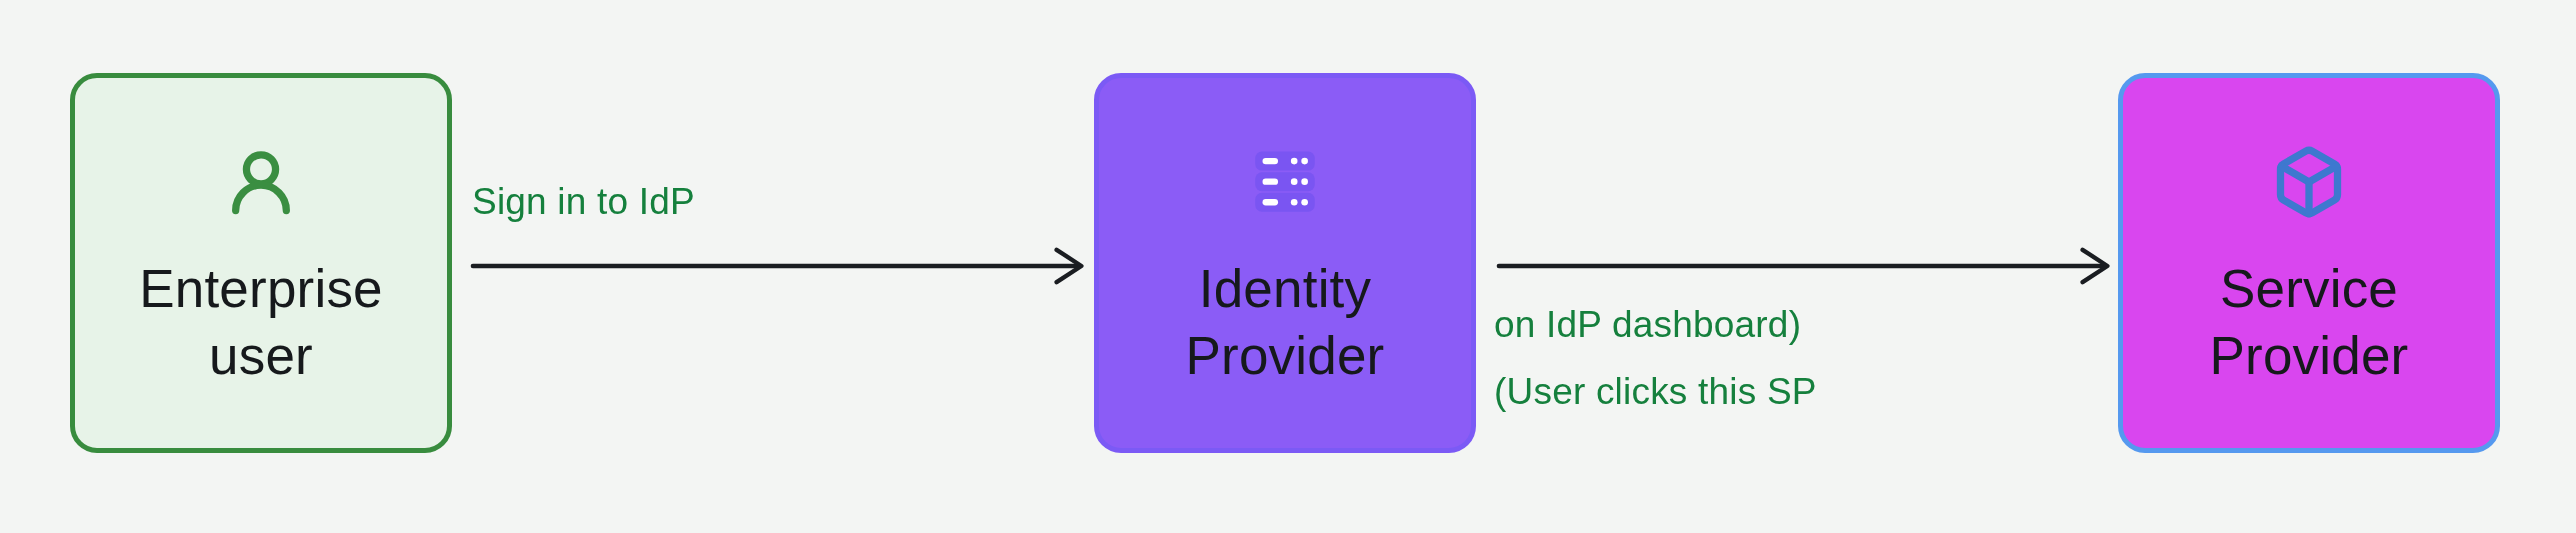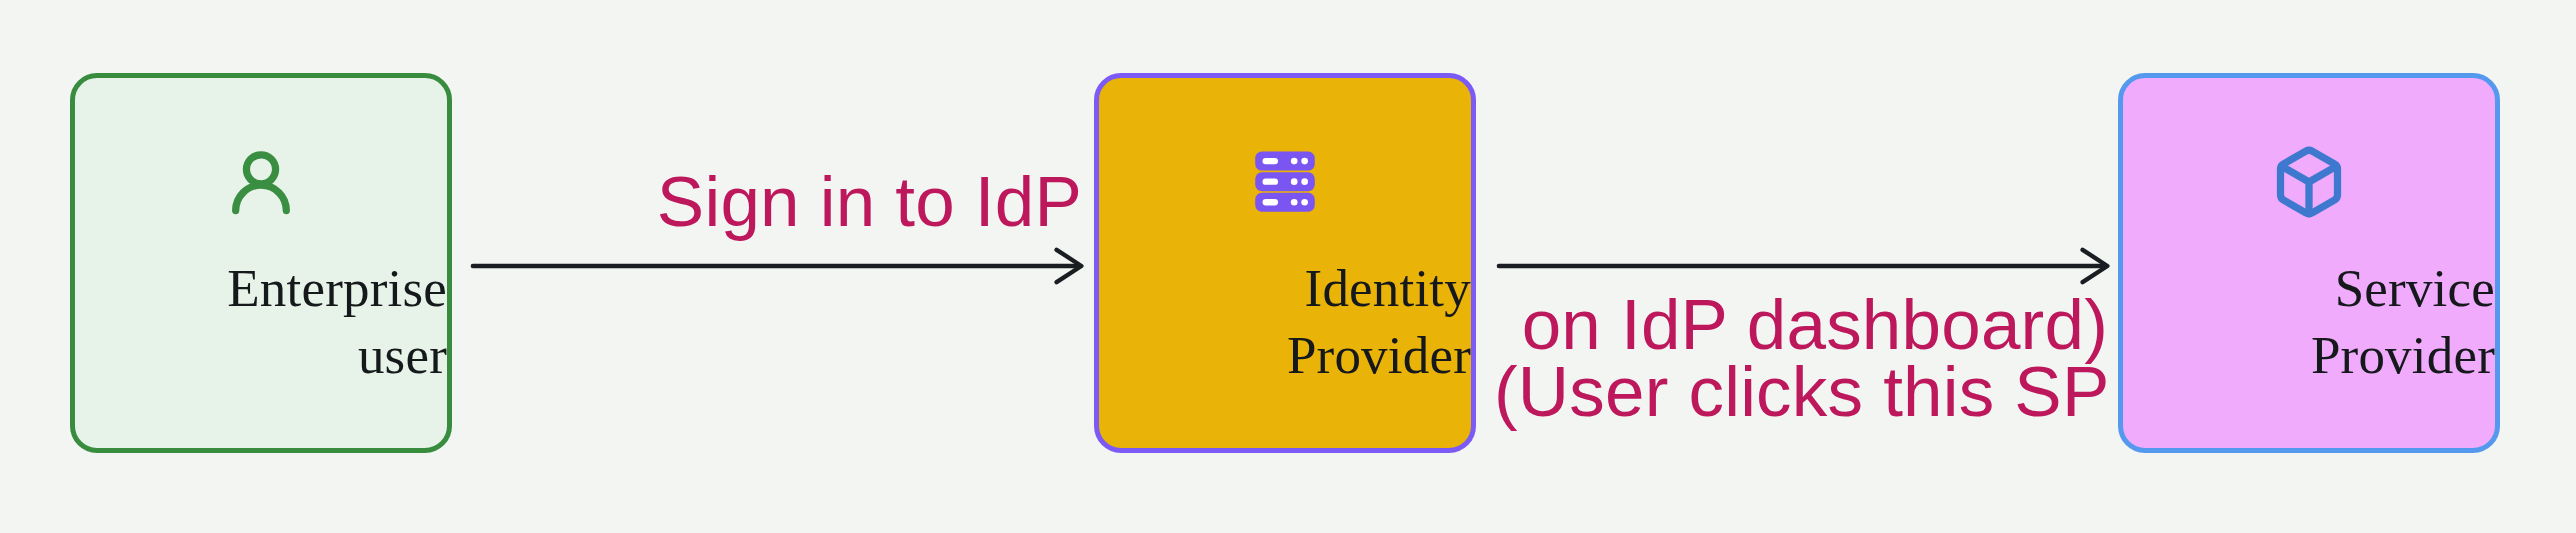--- a/index.html
+++ b/index.html
@@ -21,37 +21,36 @@
   }
   .node-icon {
     position: absolute;
     top: 66px; left: 50%;
     width: 76px; height: 76px;
     margin-left: -38px;
   }
   .node-label {
     position: absolute;
     top: 177px; left: 0; right: 0;
-    text-align: right;
+    text-align: center;
     font-size: 53px;
     line-height: 67px;
     color: #16191c;
     letter-spacing: 0.2px;
-    font-family: Liberation Serif, serif;
   }
   .node-label .label-inner {
     display: inline-block;
     max-width: 286px;
   }
   .edge-label, .edge-note {
     position: absolute;
-    text-align: right;
-    font-size: 71px;
+    text-align: left;
+    font-size: 37px;
     line-height: 67px;
-    color: #be185d;
+    color: #15803d;
     letter-spacing: 0.2px;
   }
   .edge-note div { white-space: nowrap; }
   .arrow { position: absolute; }
 </style>
 </head>
 <body>
 
 <div class="canvas" style="background: rgb(243, 245, 243);">
 
@@ -68,21 +67,21 @@
   </div>
 
   <div class="edge-label" style="left:472px; top:168px; width:610px">Sign in to IdP</div>
   <svg class="arrow" style="left:470px; top:242px" width="619" height="48" viewBox="0 0 650 50">
     <g fill="none" stroke-width="4.6" stroke-linecap="round" stroke-linejoin="round" stroke="#1a1d21">
       <line x1="3" y1="25" x2="638" y2="25"></line>
       <polyline points="616,8 642,25 616,42"></polyline>
     </g>
   </svg>
 
-  <div class="node" style="left: 1094px; border-color: rgb(123, 90, 245); background: #eab308;">
+  <div class="node" style="left: 1094px; border-color: rgb(123, 90, 245); background: #8b5cf6;">
     <svg class="node-icon" viewBox="0 0 24 24">
       <g fill="#7a55f2">
         <rect x="2.6" y="2.4" width="18.8" height="6" rx="2.1"></rect>
         <rect x="2.6" y="8.9" width="18.8" height="6" rx="2.1"></rect>
         <rect x="2.6" y="15.4" width="18.8" height="6" rx="2.1"></rect>
         <g fill="#ffffff">
           <rect x="4.9" y="4.4" width="4.9" height="2" rx="1"></rect>
           <circle cx="14.9" cy="5.4" r="1.05"></circle>
           <circle cx="18.2" cy="5.4" r="1.05"></circle>
           <rect x="4.9" y="10.9" width="4.9" height="2" rx="1"></rect>
@@ -103,21 +102,21 @@
     <g fill="none" stroke-width="4.6" stroke-linecap="round" stroke-linejoin="round" stroke="#1a1d21">
       <line x1="3" y1="25" x2="638" y2="25"></line>
       <polyline points="616,8 642,25 616,42"></polyline>
     </g>
   </svg>
   <div class="edge-note" style="left:1494px; top:291px; width:614px">
     <div>on IdP dashboard)</div>
     <div>(User clicks this SP</div>
   </div>
 
-  <div class="node" style="left: 2118px; border-color: rgb(85, 153, 239); background: #f0abfc;">
+  <div class="node" style="left: 2118px; border-color: rgb(85, 153, 239); background: #d946ef;">
     <svg class="node-icon" viewBox="0 0 24 24">
       <g fill="none" stroke-width="2.3" stroke-linecap="round" stroke-linejoin="round" stroke="#3e78cf">
         <path d="M21 8a2 2 0 0 0-1-1.73l-7-4a2 2 0 0 0-2 0l-7 4A2 2 0 0 0 3 8v8a2 2 0 0 0 1 1.73l7 4a2 2 0 0 0 2 0l7-4A2 2 0 0 0 21 16Z"></path>
         <path d="m3.3 7 8.7 5 8.7-5"></path>
         <path d="M12 22V12"></path>
       </g>
     </svg>
     <div class="node-label">
       <span class="label-inner">Service Provider</span>
     </div>

